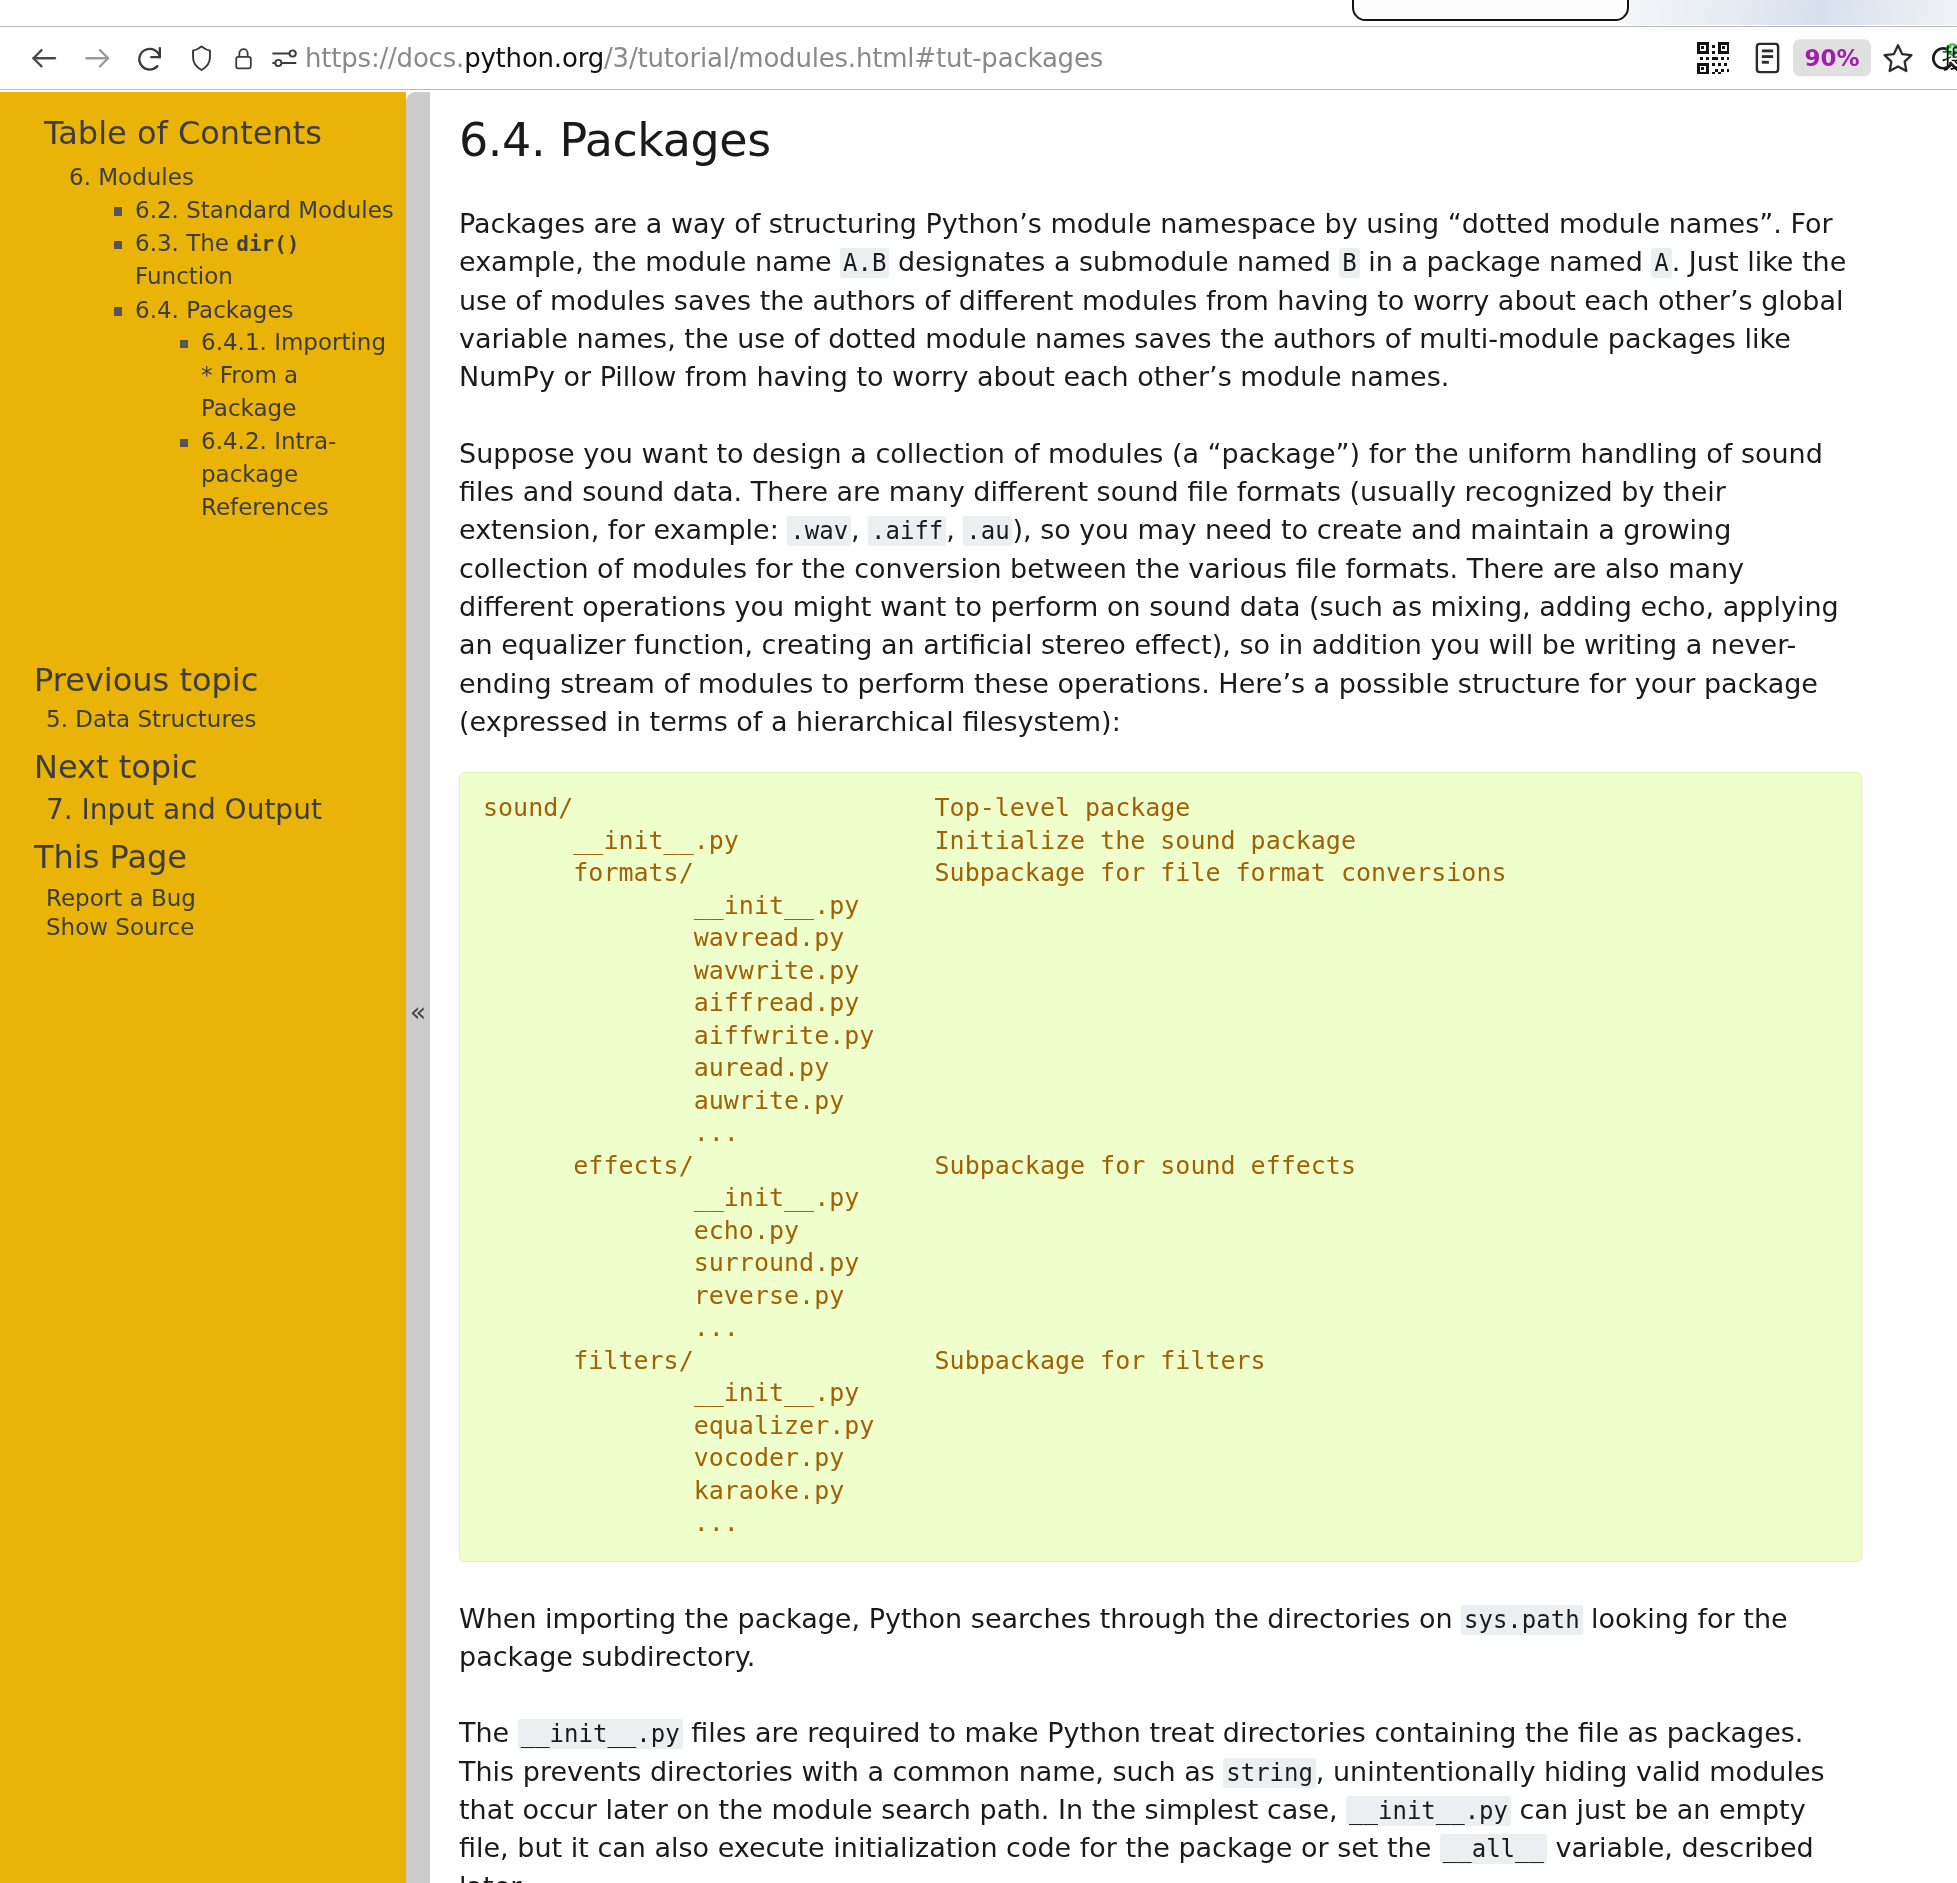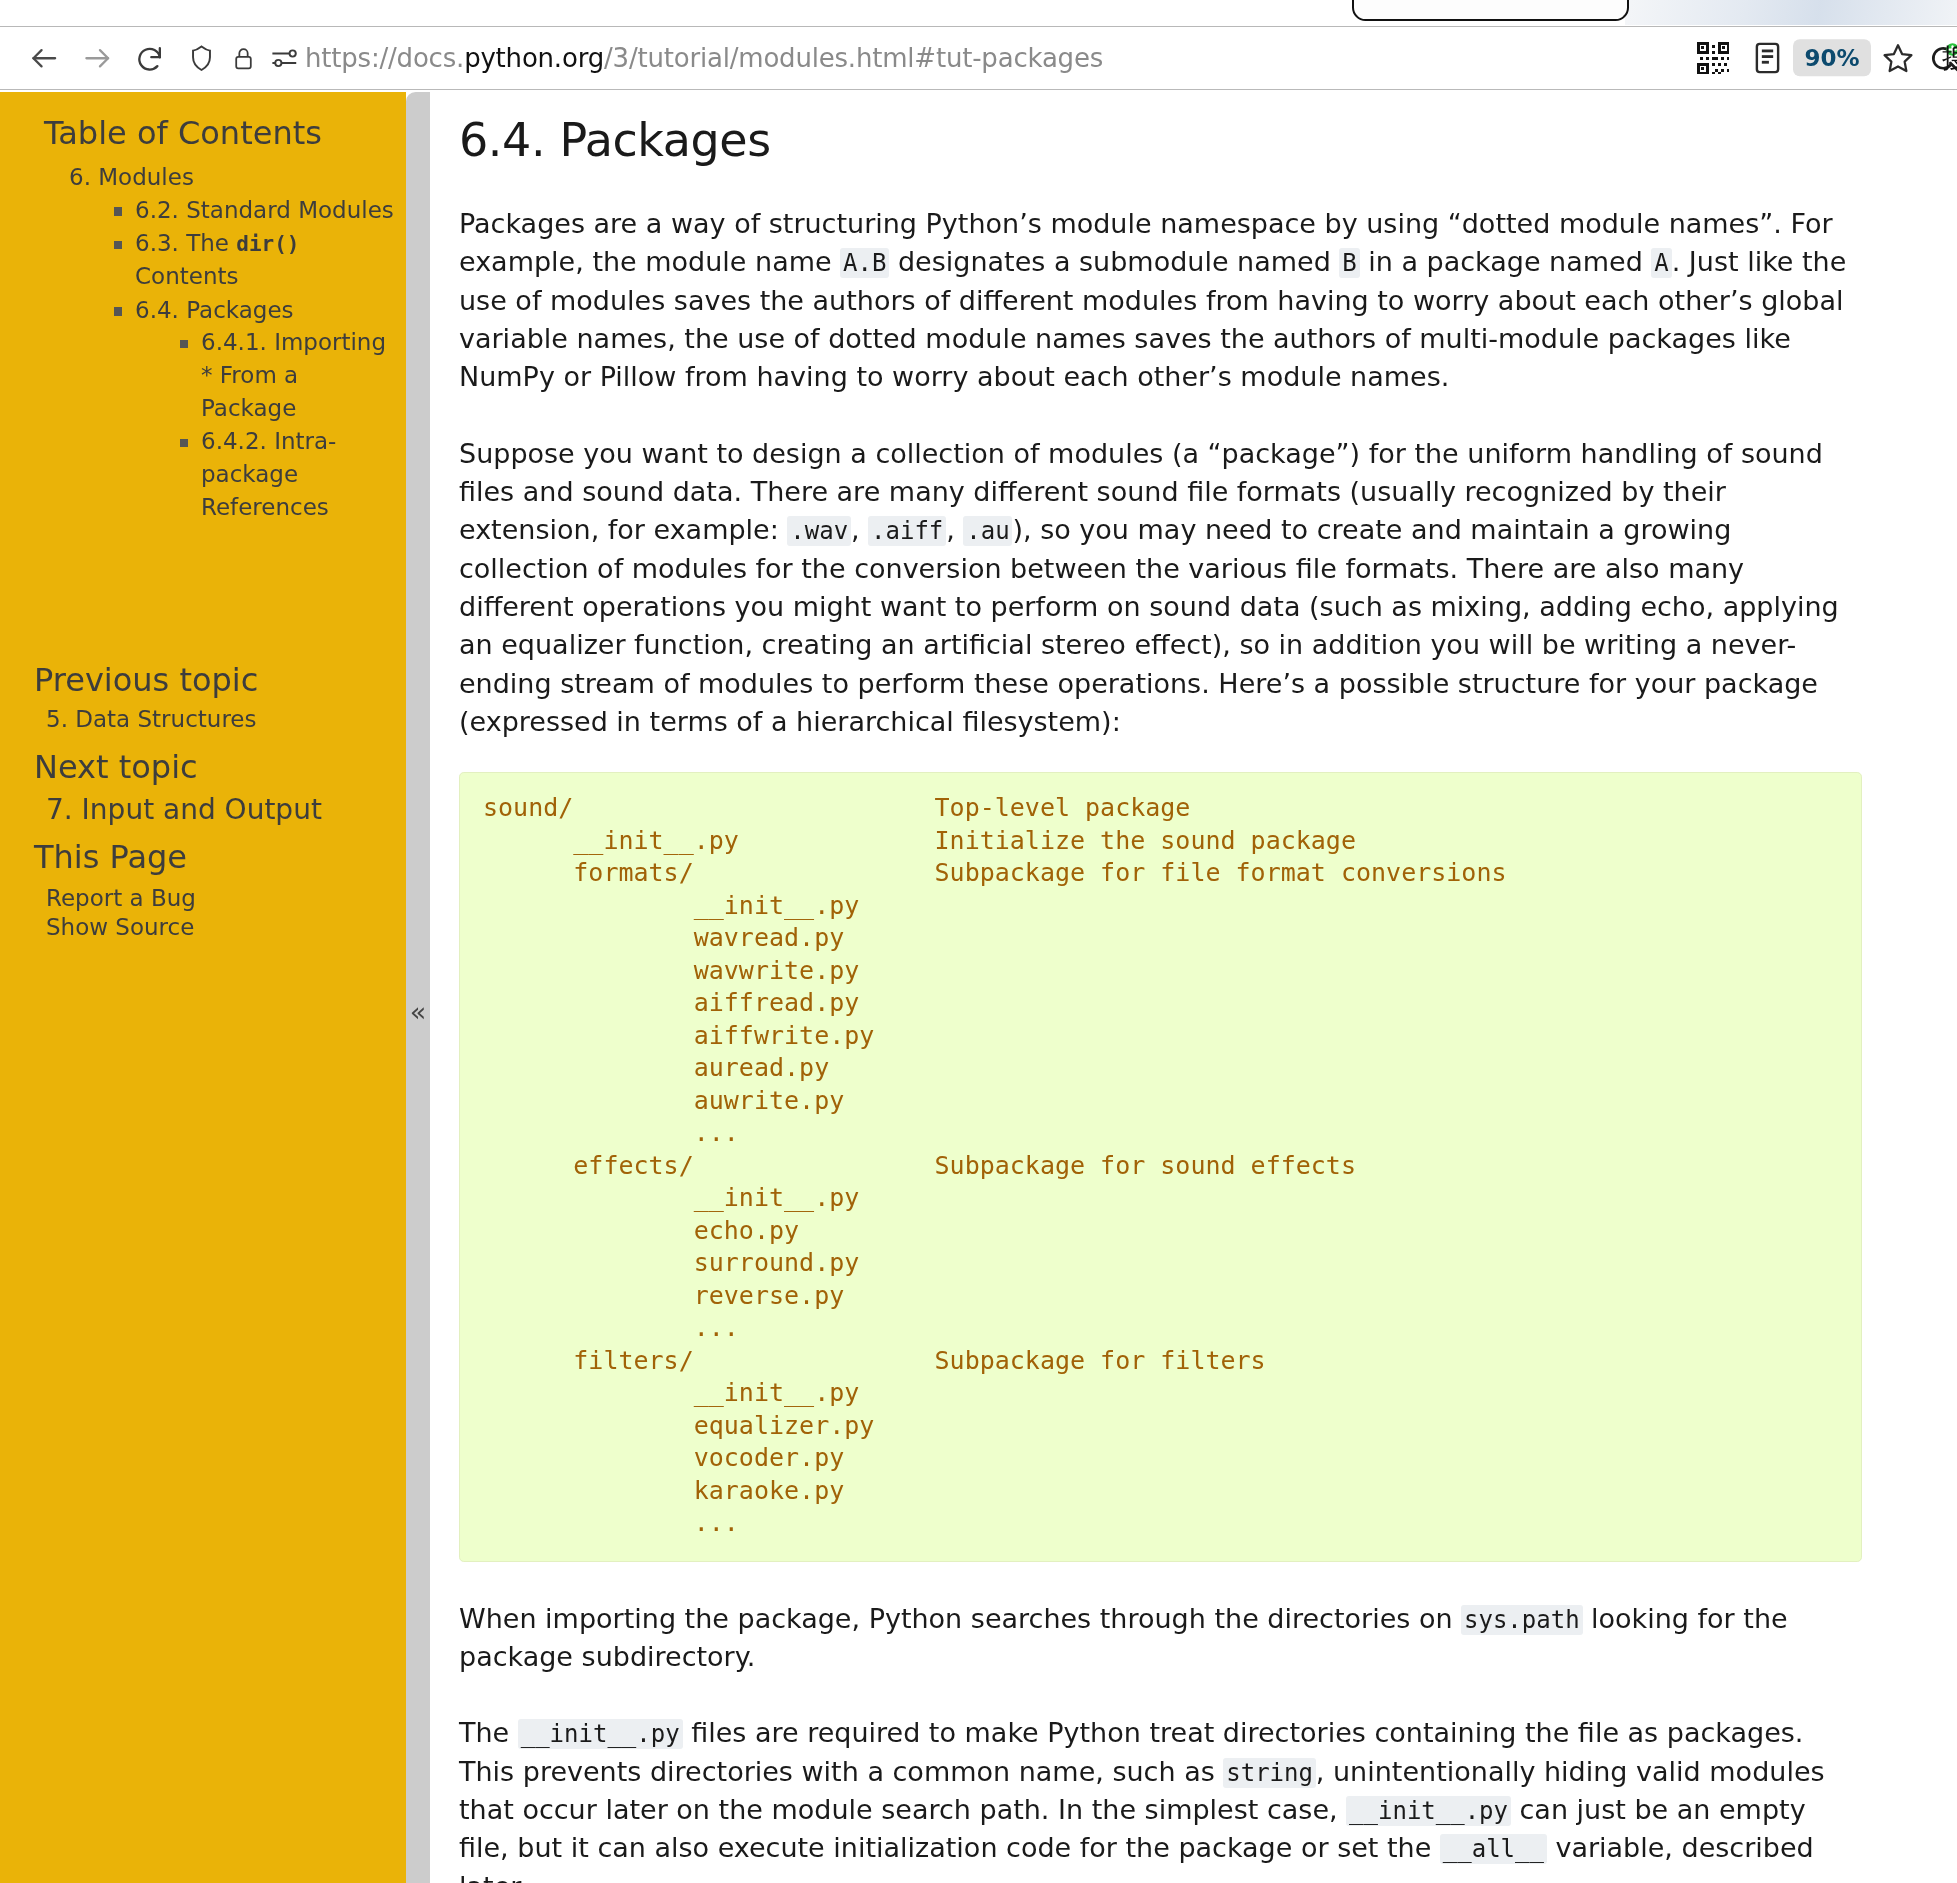--- a/index.html
+++ b/index.html
@@ -59,21 +59,21 @@
     color: #8a8a8a;
   }
   #urltext .host { color: #111111; }
 
   #nav-qr     { position:absolute; left:1696px; top:50%; transform:translateY(-50%); width:34px; height:34px; }
   #nav-reader { position:absolute; left:1751px; top:50%; transform:translateY(-50%); width:32.5px; height:36px; }
   #zoom-badge {
     position: absolute; left: 1793px; top: 50%; transform: translateY(-50%);
     background: #e0e0e0; border-radius: 6.7px;
     padding: 5.7px 11.5px;
-    font-size: 23px; color: #0c4a6e; font-weight: 600;
+    font-size: 23px; color: #a21caf; font-weight: 600;
     font-family: "DejaVu Sans", sans-serif;
   }
   #nav-star   { position:absolute; left:1879px; top:50%; transform:translateY(-50%); width:38px; height:38px; }
   #nav-search-ext {
     position:absolute; left:1925px; top:50%; transform:translateY(-50%);
     width:38px; height:38px;
   }
   #cjk-clip {
     position:absolute; left:1942px; top:50%; transform:translateY(-50%);
     font-size: 27px; color:#111; white-space:nowrap; overflow:hidden; width:15.3px;
@@ -317,21 +317,21 @@
     <div id="toc-title" class="side-h">Table of Contents</div>
 
     <nav id="toc">
       <ul>
         <li>
           <span>6. Modules</span>
           <ul>
             <li>
               <span>6.2. Standard Modules</span>
             </li>
-            <li><span>6.3. The </span><code class="mono">dir()</code><span> Contents</span>
+            <li><span>6.3. The </span><code class="mono">dir()</code><span> Function</span>
             </li>
             <li>
               <span>6.4. Packages</span>
               <ul>
                 <li>
                   <span>6.4.1. Importing * From a Package</span>
                 </li>
                 <li>
                   <span>6.4.2. Intra-package References</span>
                 </li>

